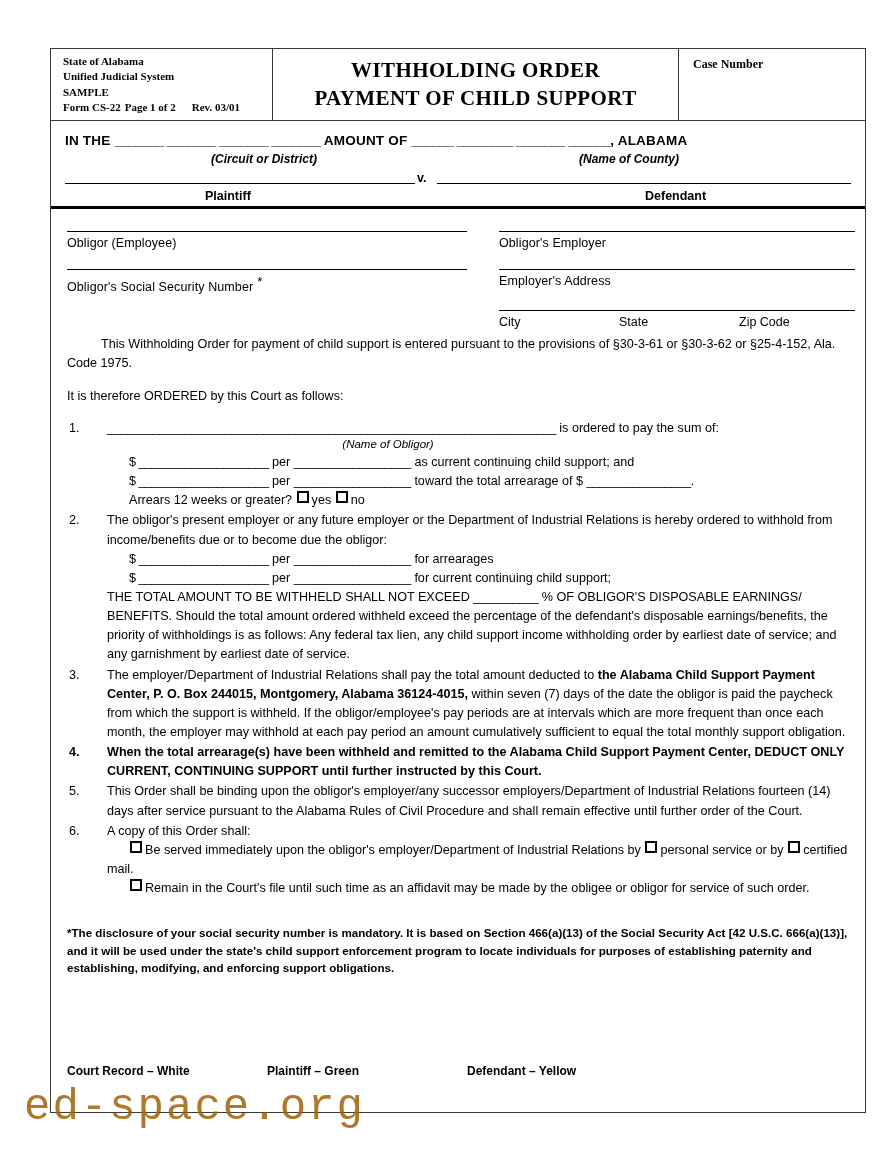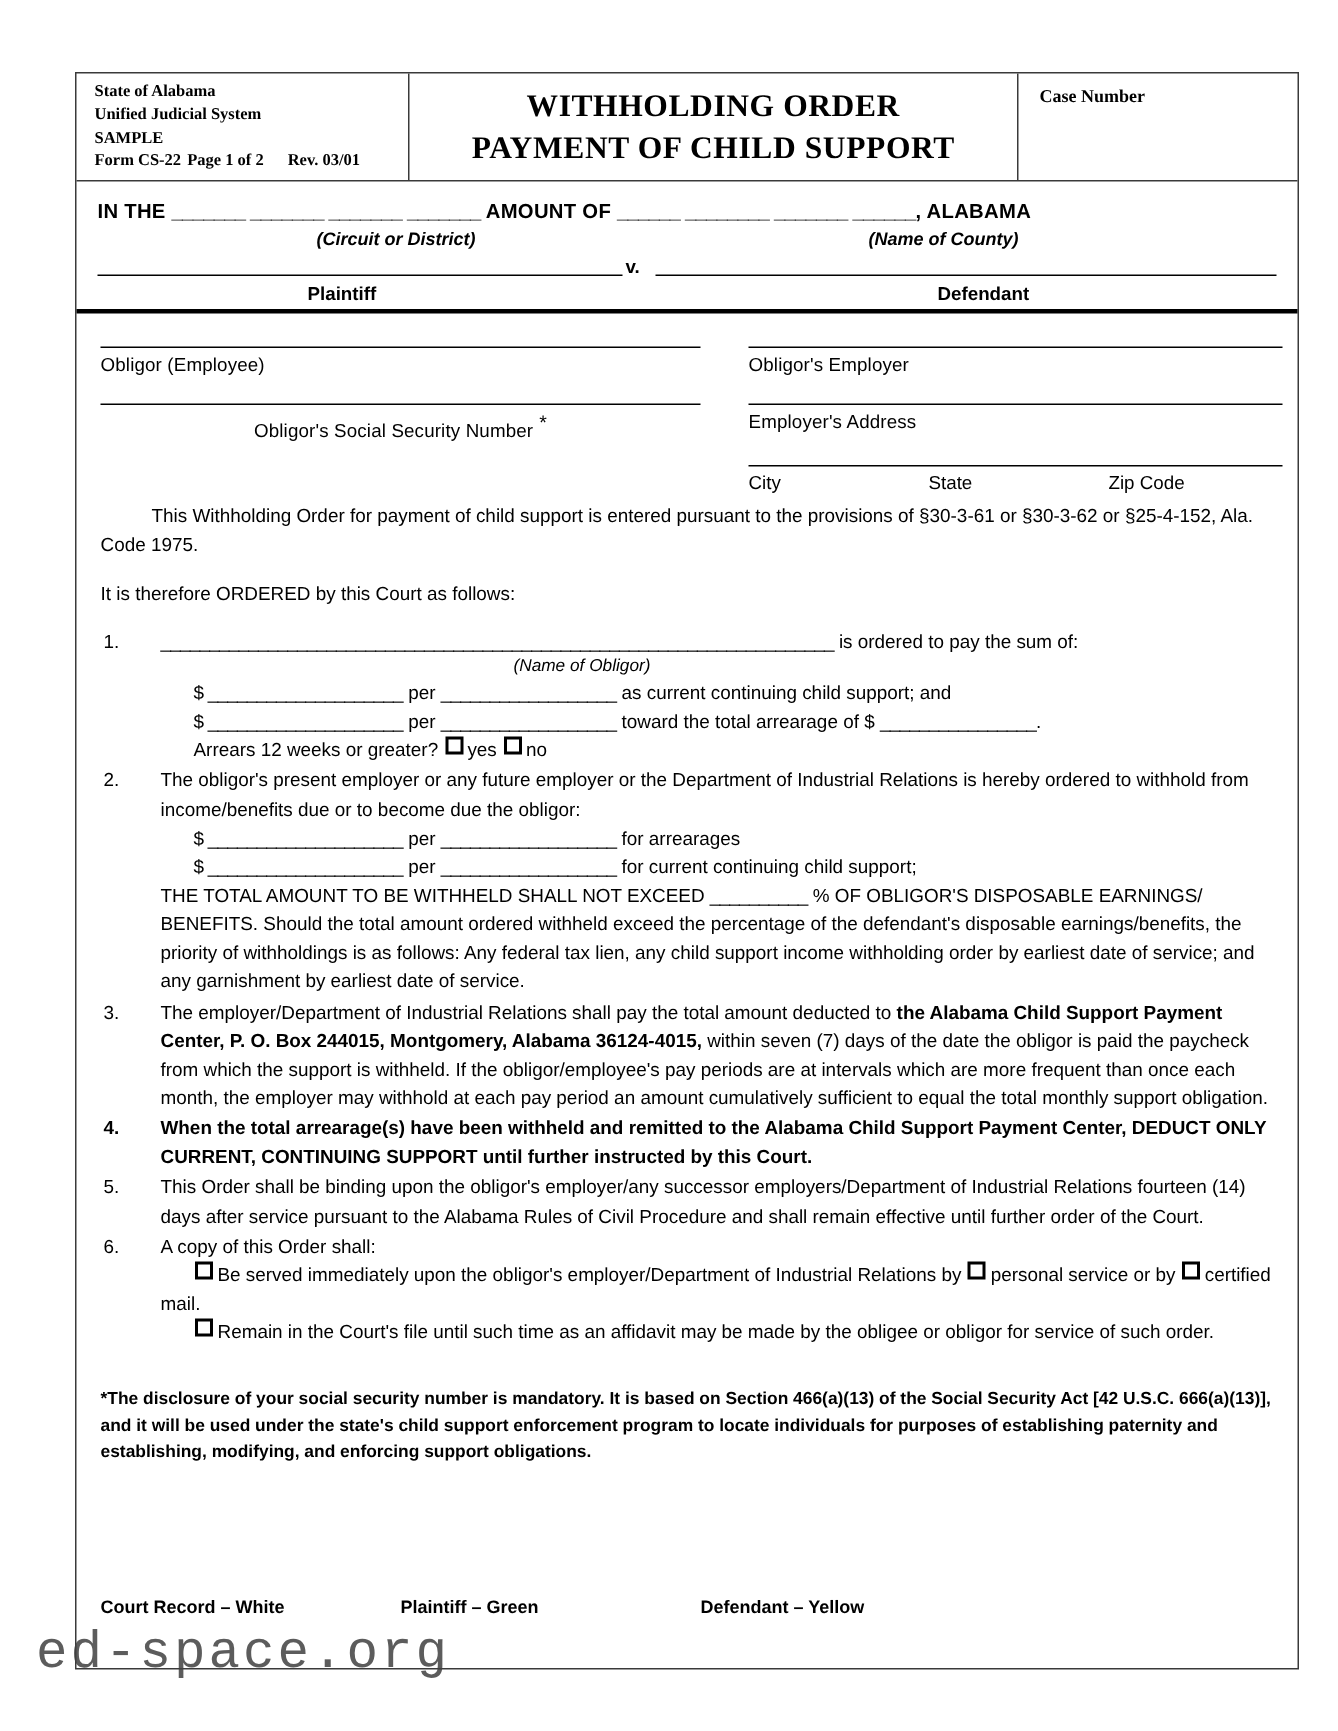--- a/index.html
+++ b/index.html
@@ -133,21 +133,21 @@
     font-size: 12.5px;
     font-weight: bold;
   }
   .party-label {
     position: absolute;
     top: 6px;
     font-size: 12.5px;
     font-weight: bold;
   }
   .party-label.pl { left: 140px; }
-  .party-label.df { left: 560px; }
+  .party-label.df { left: 580px; }
 
   
   .parties {
     position: relative;
     height: 126px;
     padding: 0;
   }
   .pcol {
     position: absolute;
     top: 0;
@@ -250,23 +250,23 @@
   }
   .distribution span:nth-child(1) { width: 200px; }
   .distribution span:nth-child(2) { width: 200px; }
 
   
   #watermark {
     position: absolute;
     left: 24px;
     top: 1082px;
     font-family: "Liberation Mono", "DejaVu Sans Mono", monospace;
-    font-size: 35px;
+    font-size: 44px;
     letter-spacing: 2px;
-    color: #404040;
+    color: #a16207;
     opacity: 0.85;
     white-space: nowrap;
   }
 </style>
 </head>
 <body>
 
 <div id="page">
 
   <div class="header-box">
@@ -298,21 +298,21 @@
       <div class="party-label df">Defendant</div>
     </div>
   </div>
 
   <div class="parties">
     <div class="pcol left">
       <div class="pfield" style="margin-top:22px;">
         <div class="rule"></div>
         <div class="lab">Obligor (Employee)</div>
       </div>
-      <div class="pfield" style="margin-top:19px;text-align:center;">
+      <div class="pfield" style="margin-top:19px;">
         <div class="rule"></div>
         <div class="lab"><span>Obligor's Social Security Number</span><span class="star">*</span></div>
       </div>
     </div>
 
     <div class="pcol right">
       <div class="pfield" style="margin-top:22px;">
         <div class="rule"></div>
         <div class="lab">Obligor's Employer</div>
       </div>

